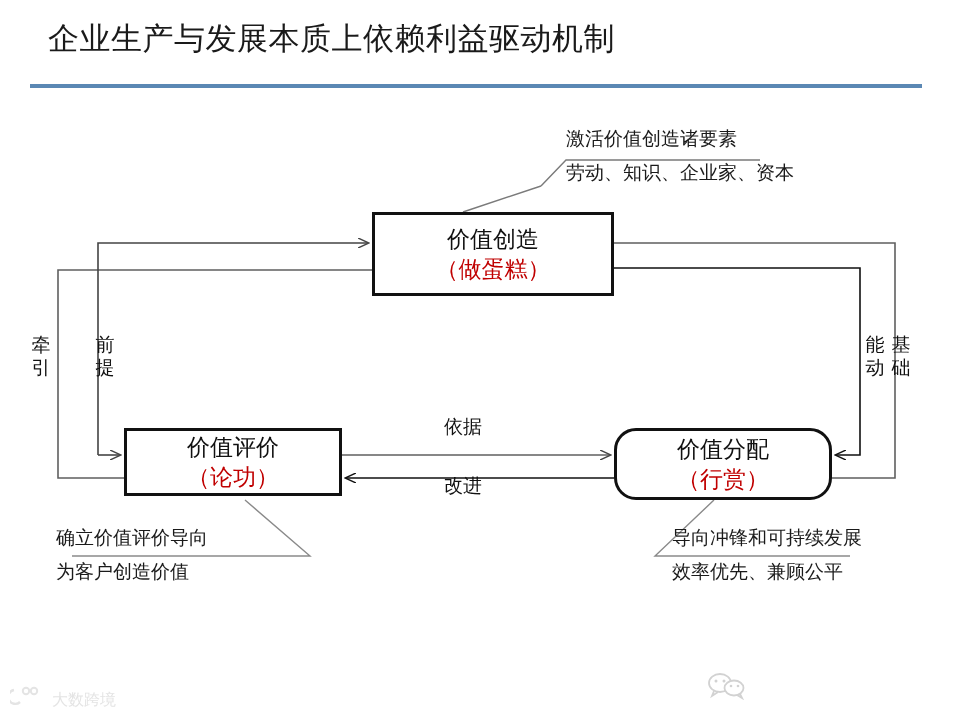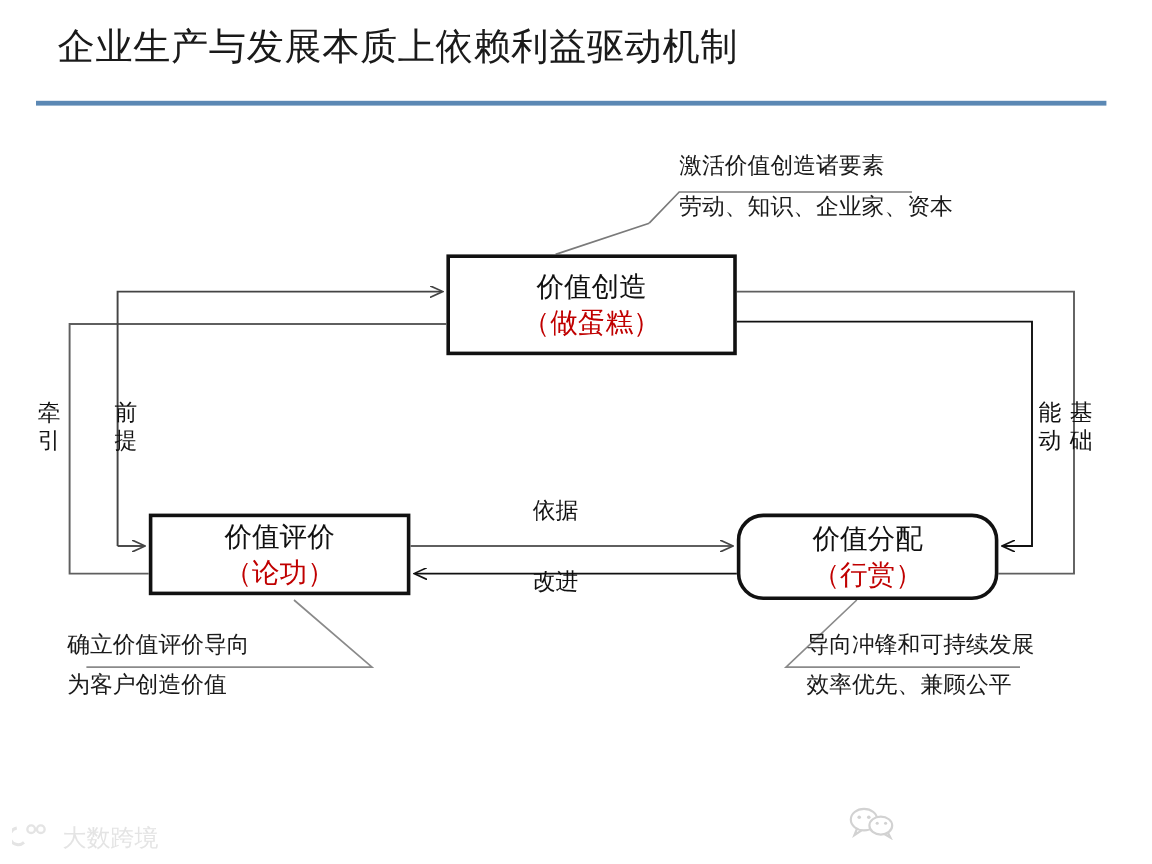--- a/index.html
+++ b/index.html
@@ -110,21 +110,21 @@
 
   
   #watermark-left {
     position: absolute;
     left: 10px;
     top: 686px;
     display: flex;
     align-items: center;
     gap: 6px;
     color: #e4e4e4;
-    font-size: 20px;
+    font-size: 16px;
     line-height: 24px;
     white-space: nowrap;
   }
   #watermark-right {
     position: absolute;
     left: 706px;
     top: 672px;
     display: flex;
     align-items: center;
     gap: 10px;

